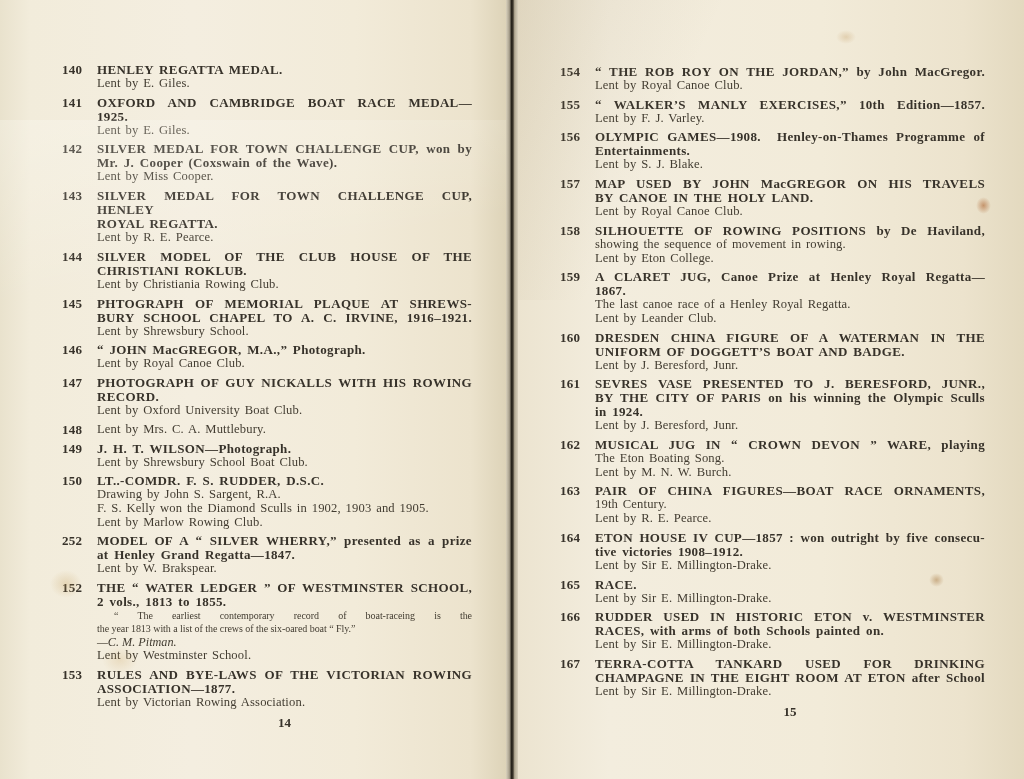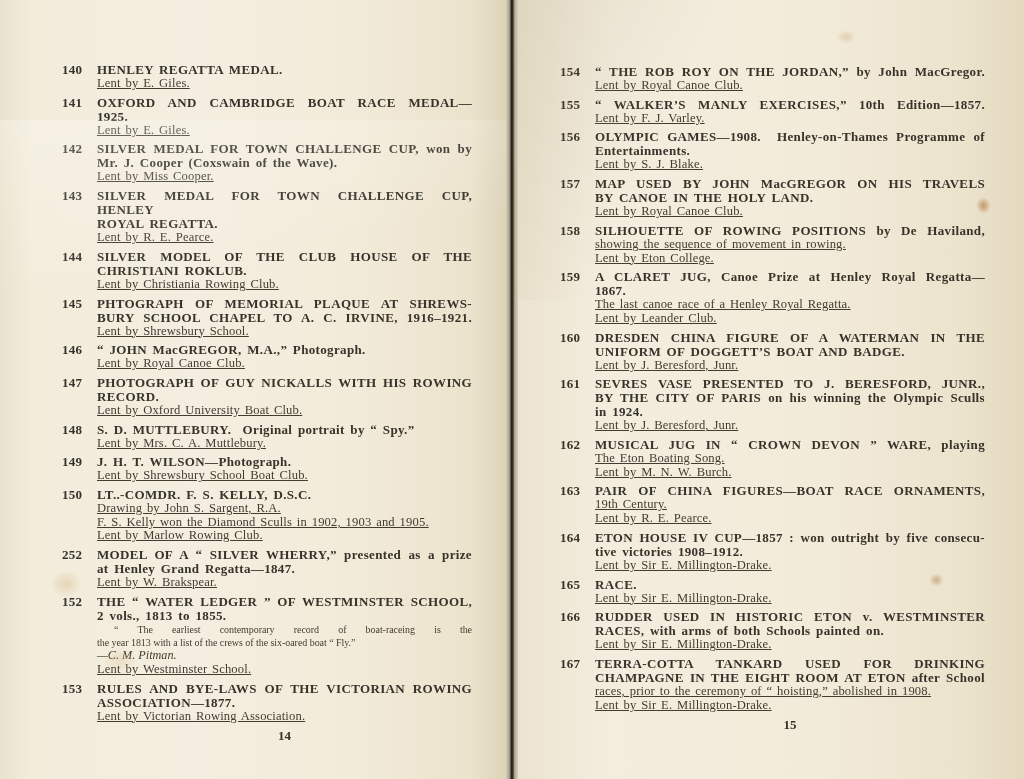--- a/index.html
+++ b/index.html
@@ -42,21 +42,21 @@
     font-weight:700;font-size:13px;line-height:14px;letter-spacing:.3px;
     color:#37322a;
   }
   .line{font-size:13px;line-height:14px;}
   .title{
     font-weight:700;letter-spacing:.35px;word-spacing:2px;color:#37322a;
   }
   .j{text-align:justify;text-align-last:justify;}
   .detail{
     font-weight:400;font-size:12.6px;line-height:13.7px;color:#423c31;
-    word-spacing:1.5px;letter-spacing:.15px;text-decoration:underline;
+    word-spacing:1.5px;letter-spacing:.15px;
   }
   .quote{
     font-weight:400;font-size:10px;line-height:13.3px;color:#423c31;
     letter-spacing:-.05px;
   }
   .ind{text-indent:17px;}
   .attrib{
     font-style:italic;font-weight:400;font-size:12.2px;line-height:13.4px;
     color:#423c31;
   }
@@ -150,35 +150,34 @@
           <span class="num">147</span>
           <div class="lines">
             <div class="line title j">PHOTOGRAPH OF GUY NICKALLS WITH HIS ROWING</div>
             <div class="line title">RECORD.</div>
             <div class="line detail">Lent by Oxford University Boat Club.</div>
           </div>
         </li>
         <li class="entry">
           <span class="num">148</span>
           <div class="lines">
-            <div class="line title">S. D. MUTTLEBURY.&nbsp;&nbsp;Original portrait by “ Spy.”</div>
             <div class="line detail">Lent by Mrs. C. A. Muttlebury.</div>
           </div>
         </li>
         <li class="entry">
           <span class="num">149</span>
           <div class="lines">
             <div class="line title">J. H. T. WILSON—Photograph.</div>
             <div class="line detail">Lent by Shrewsbury School Boat Club.</div>
           </div>
         </li>
         <li class="entry">
           <span class="num">150</span>
           <div class="lines">
-            <div class="line title">LT..-COMDR. F. S. KELLY, D.S.C.</div>
+            <div class="line title">LT..-COMDR. F. S. RUDDER, D.S.C.</div>
             <div class="line detail">Drawing by John S. Sargent, R.A.</div>
             <div class="line detail">F. S. Kelly won the Diamond Sculls in 1902, 1903 and 1905.</div>
             <div class="line detail">Lent by Marlow Rowing Club.</div>
           </div>
         </li>
         <li class="entry">
           <span class="num">252</span>
           <div class="lines">
             <div class="line title j">MODEL OF A “ SILVER WHERRY,” presented as a prize</div>
             <div class="line title">at Henley Grand Regatta—1847.</div>
@@ -313,21 +312,20 @@
             <div class="line title j">RUDDER USED IN HISTORIC ETON v. WESTMINSTER</div>
             <div class="line title">RACES, with arms of both Schools painted on.</div>
             <div class="line detail">Lent by Sir E. Millington-Drake.</div>
           </div>
         </li>
         <li class="entry">
           <span class="num">167</span>
           <div class="lines">
             <div class="line title j">TERRA-COTTA TANKARD USED FOR DRINKING</div>
             <div class="line title j">CHAMPAGNE IN THE EIGHT ROOM AT ETON after School</div>
-            <div class="line detail">races, prior to the ceremony of “ hoisting,” abolished in 1908.</div>
             <div class="line detail">Lent by Sir E. Millington-Drake.</div>
           </div>
         </li>
       </ol>
     <div class="page-num">15</div>
   </div>
 
   <div class="stain stain-a"></div>
   <div class="stain stain-b"></div>
   <div class="stain stain-c"></div>

